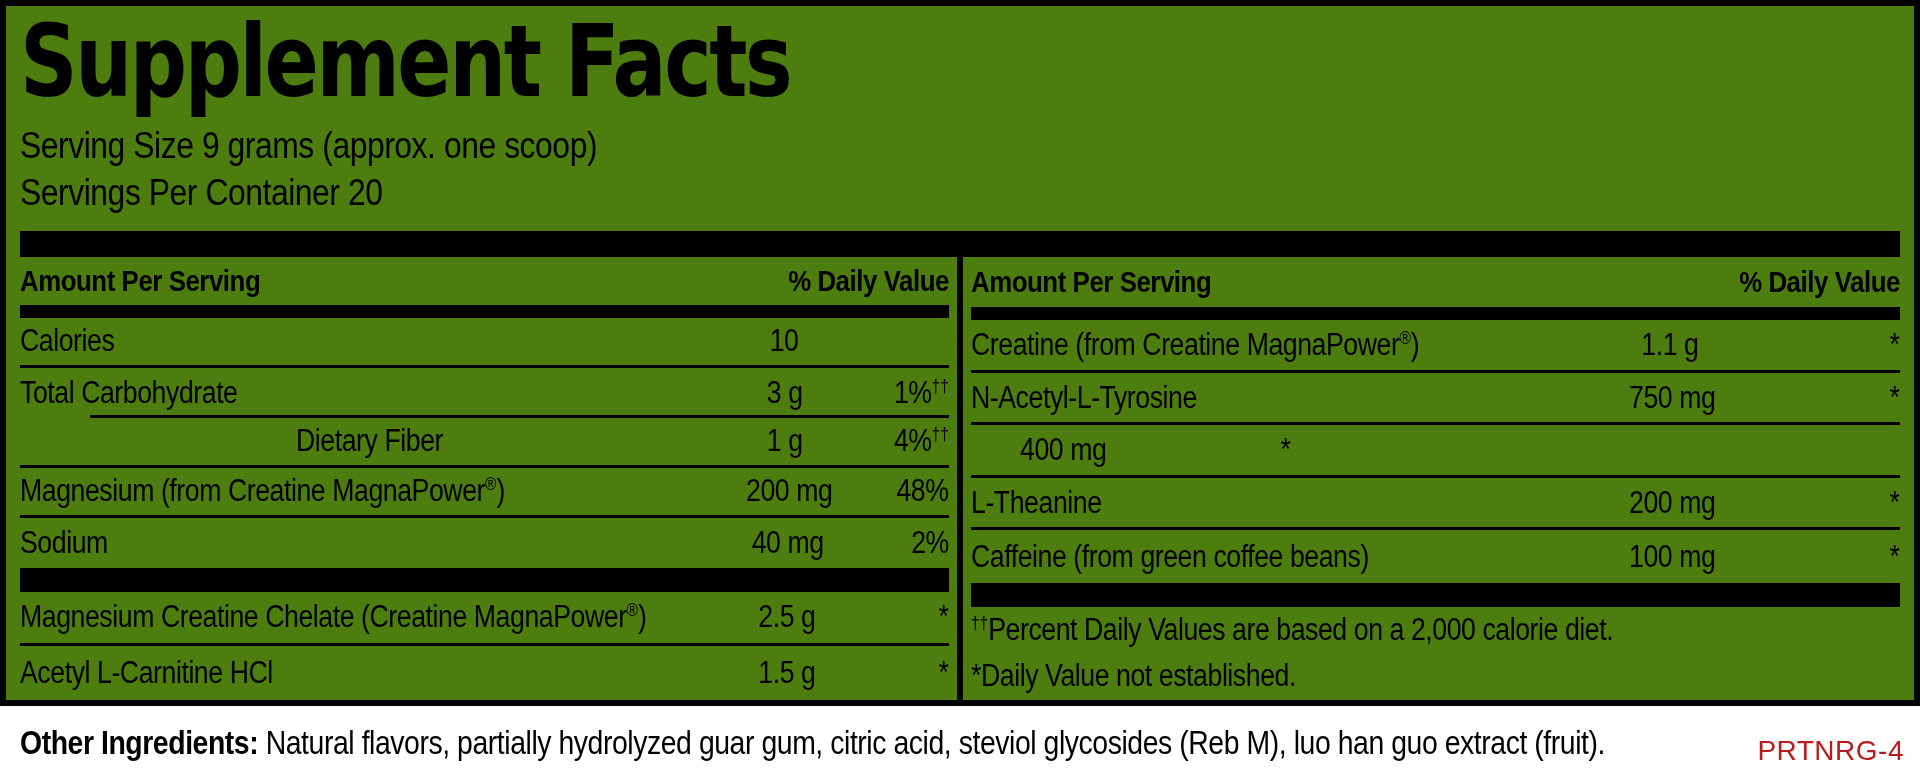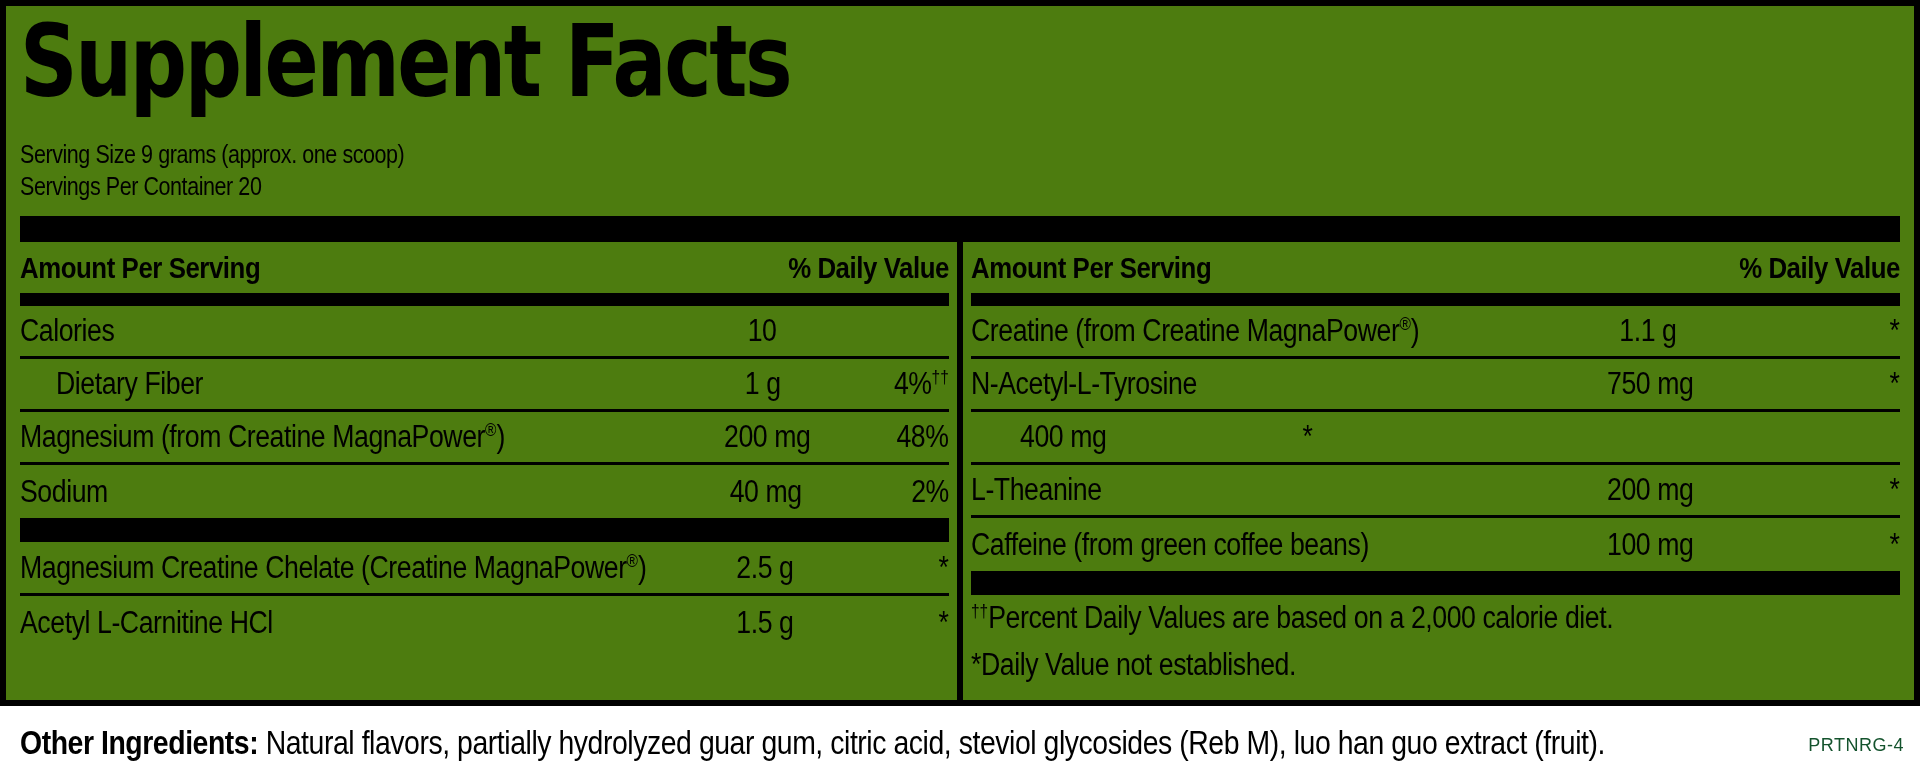--- a/index.html
+++ b/index.html
@@ -13,51 +13,51 @@
 
   .facts-box {
     position:absolute; left:0; top:0; width:1920px; height:706px;
     border:6px solid #000; background:#4d7c0f;
     padding:4px 14px 0 14px;
     display:flex; flex-direction:column;
   }
   .title { font-weight:bold; font-size:100px; line-height:1.04; letter-spacing:-3px;
            font-family:"DejaVu Sans", sans-serif; white-space:nowrap;
            transform:scaleX(0.80); transform-origin:0 0; }
-  .serving { margin-top:24px; font-size:25px; line-height:1.28; }
+  .serving { margin-top:8px; font-size:37px; line-height:1.28; }
   .bar-top { height:26px; background:#000; margin-top:14px; flex-shrink:0; }
 
   .columns { flex:1; display:flex; align-items:stretch; min-height:0; }
   .col { flex:1; min-width:0; display:flex; flex-direction:column; }
   .v-divider { width:6px; background:#000; margin:0 8px; flex-shrink:0; }
 
   .col-header { height:51px; display:flex; justify-content:space-between; align-items:center;
                 font-weight:bold; font-size:30px; }
   .hdr-bar { height:13px; background:#000; flex-shrink:0; }
   .mid-bar { height:24px; background:#000; flex-shrink:0; }
 
   .row { height:53px; display:flex; align-items:center; border-bottom:3px solid #000;
-         font-size:31px; position:relative;gap:22px; }
+         font-size:31px; position:relative; }
   .rows2 .row { height:54px; }
   .row.no-border, .rows2 .row:last-child { border-bottom:none; }
   .row.sep-indent { border-bottom:none; }
   .row.sep-indent::after { content:""; position:absolute; left:70px; right:0; bottom:0; height:3px; background:#000; }
-  .row.sub .lbl { padding-left:36px; }
+  .row.sub .lbl { padding-left:36px;text-align:center; }
 
   .lbl { flex:1 1 auto; min-width:0; overflow:visible; white-space:nowrap; }
   .amt { width:150px; text-align:center; flex-shrink:0; white-space:nowrap; }
   .dv  { width:92px;  text-align:right; flex-shrink:0; white-space:nowrap; }
   .col-right .amt { width:170px; }
   .col-right .dv { width:150px; }
 
   .footnotes { font-size:31px; line-height:1.5; }
 
   .other { position:absolute; left:20px; top:724px; font-size:33px; white-space:nowrap; }
   .other b { letter-spacing:-0.5px; }
-  .code { position:absolute; right:16px; top:735px; font-size:18px; color:#14532d; letter-spacing:0.5px; }
+  .code { position:absolute; right:16px; top:735px; font-size:28px; color:#b91c1c; letter-spacing:0.5px; }
 </style>
 </head>
 <body>
 
 <div class="stage">
 
   <div class="facts-box">
 
     <div class="title">Supplement Facts</div>
 
@@ -76,20 +76,25 @@
           <span class="cond cond-r">% Daily Value</span>
         </div>
         <div class="hdr-bar"></div>
 
         <div class="row">
           <span class="lbl"><span class="cond"><span>Calories</span><sup></sup><span></span></span></span>
           <span class="amt"><span class="cond cond-r">10</span></span>
           <span class="dv"><span class="cond cond-r"><span></span><sup></sup></span></span>
         </div>
 
+        <div class="row sep-indent">
+          <span class="lbl"><span class="cond"><span>Total Carbohydrate</span><sup></sup><span></span></span></span>
+          <span class="amt"><span class="cond cond-r">3 g</span></span>
+          <span class="dv"><span class="cond cond-r"><span>1%</span><sup>††</sup></span></span>
+        </div>
 
         <div class="row sub">
           <span class="lbl"><span class="cond"><span>Dietary Fiber</span><sup></sup><span></span></span></span>
           <span class="amt"><span class="cond cond-r">1 g</span></span>
           <span class="dv"><span class="cond cond-r"><span>4%</span><sup>††</sup></span></span>
         </div>
 
         <div class="row">
           <span class="lbl"><span class="cond"><span>Magnesium (from Creatine MagnaPower</span><sup>®</sup><span>)</span></span></span>
           <span class="amt"><span class="cond cond-r">200 mg</span></span>

